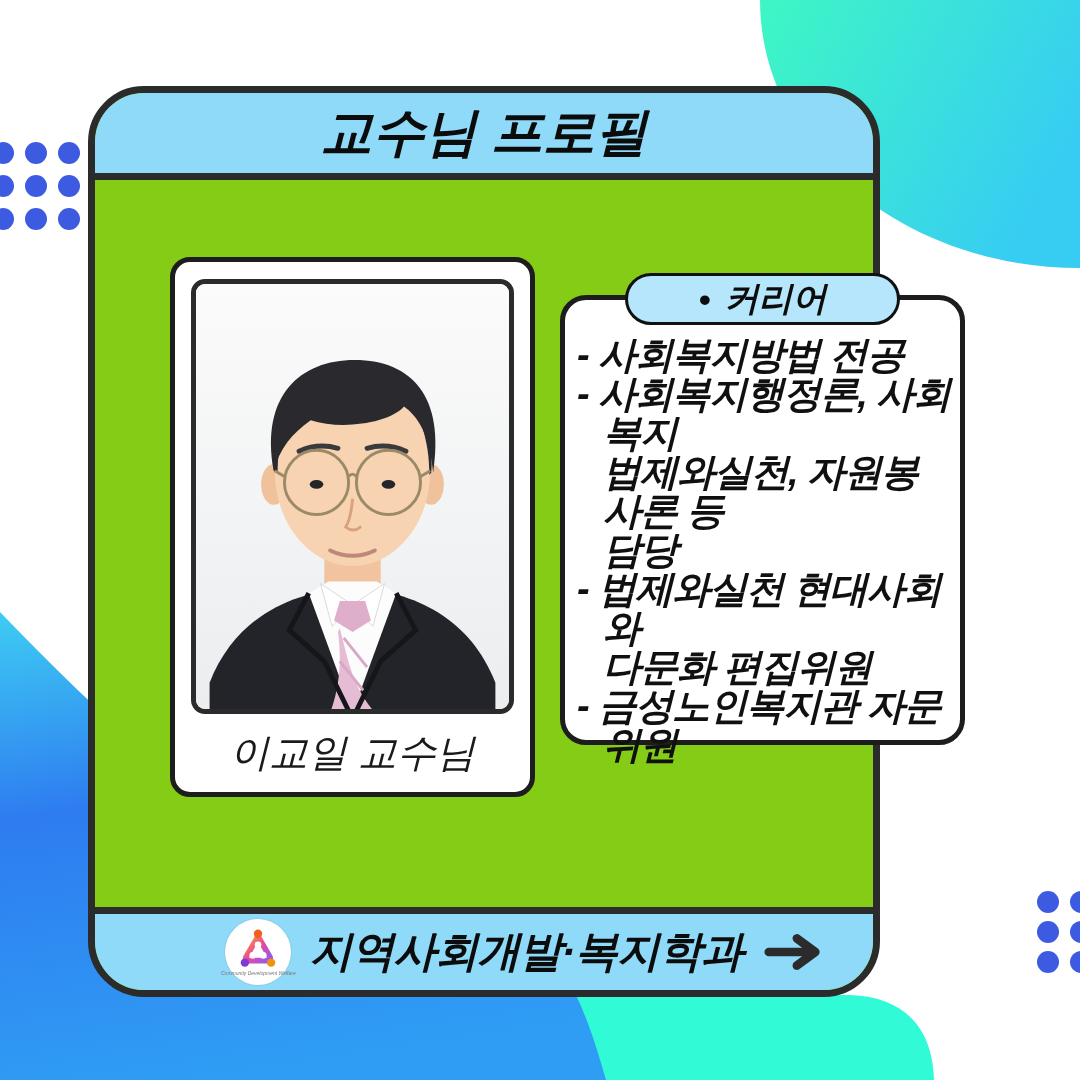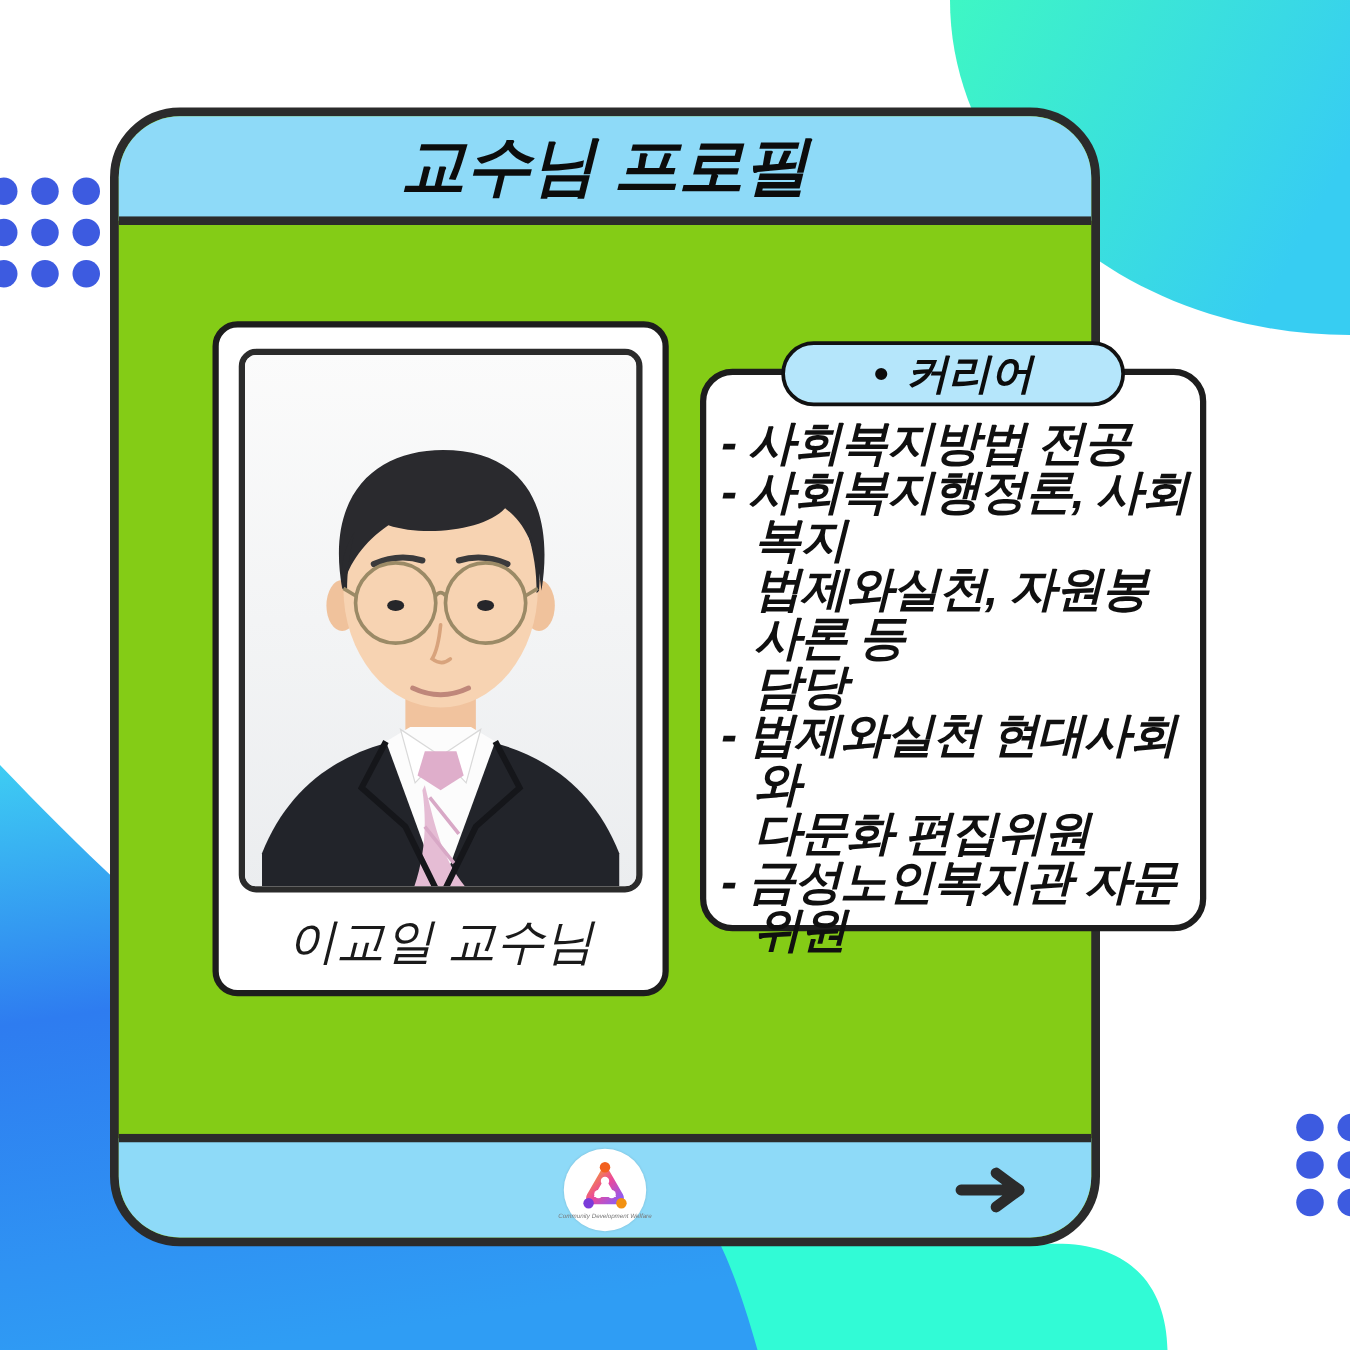--- a/index.html
+++ b/index.html
@@ -206,20 +206,21 @@
           <path d="M20,8 L31,27 Q33,31 29,31 L11,31 Q7,31 9,27 Z" fill="none" stroke="url(#emblemgrad)" stroke-width="5.5" stroke-linejoin="round"></path>
           <circle cx="20" cy="16" r="3.2" fill="#ffffff"></circle>
           <circle cx="15" cy="26" r="3.2" fill="#ffffff"></circle>
           <circle cx="25" cy="26" r="3.2" fill="#ffffff"></circle>
           <circle cx="20" cy="5.5" r="4" fill="#f2601f"></circle>
           <circle cx="7.5" cy="33" r="4" fill="#7a3bd9"></circle>
           <circle cx="32.5" cy="33" r="4" fill="#f29111"></circle>
         </svg>
         <div class="logo-caption">Community Development Welfare</div>
       </div>
+      <div class="dept-name">지역사회개발·복지학과</div>
       <div class="arrow-wrap">
         <svg viewBox="0 0 64 44" width="62" height="44" aria-hidden="true">
           <path d="M6,22 H52 M35,8 L54,22 L35,36" fill="none" stroke="#2b2b2b" stroke-width="9" stroke-linecap="round" stroke-linejoin="round"></path>
         </svg>
       </div>
     </div>
 
   </div>
 </div>
 

